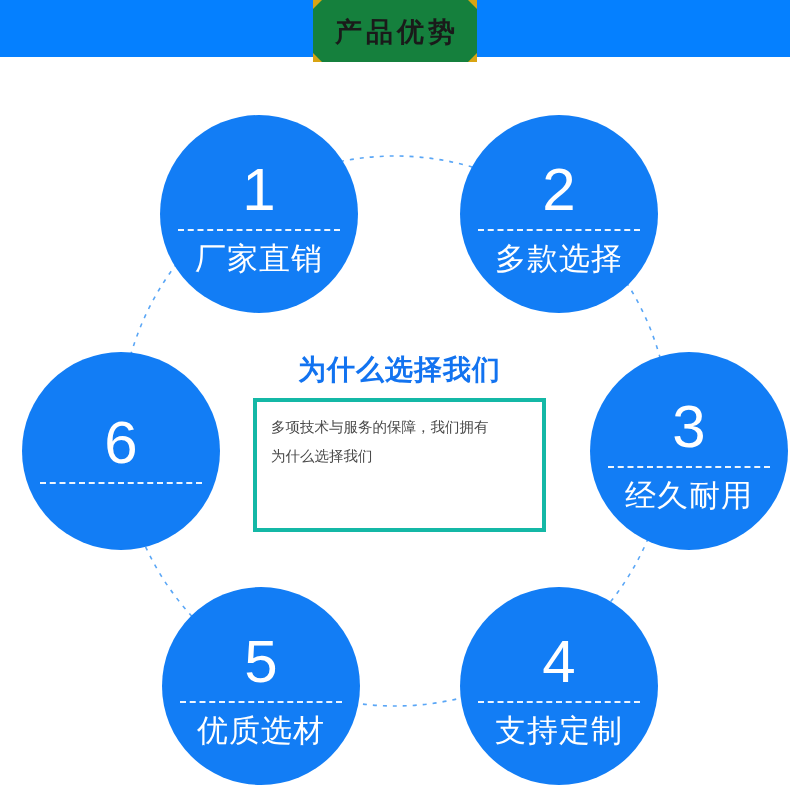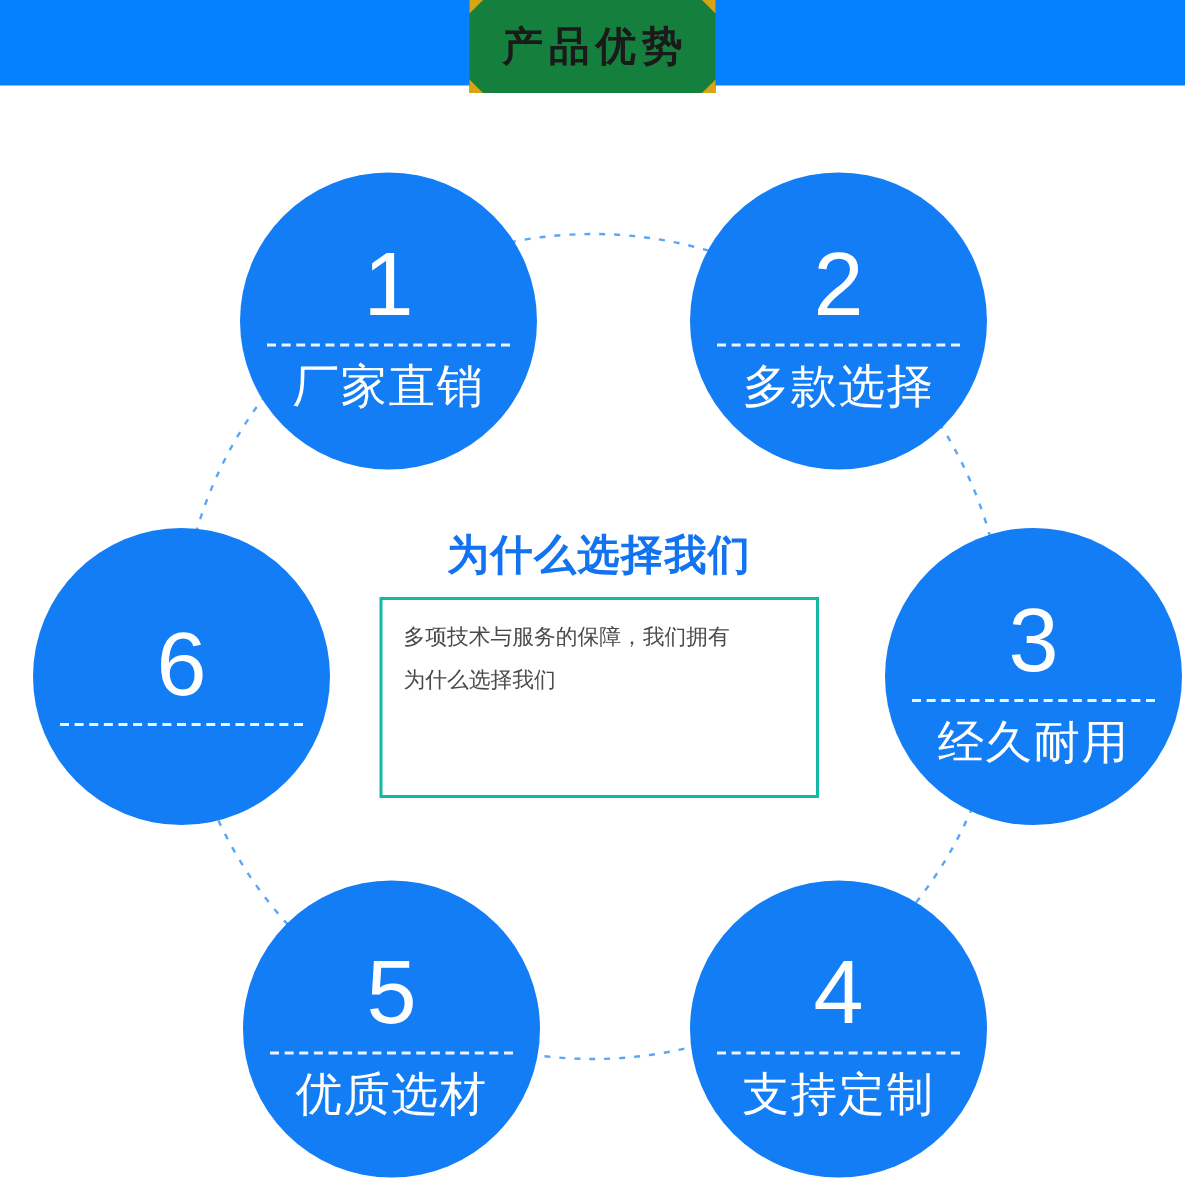--- a/index.html
+++ b/index.html
@@ -153,21 +153,21 @@
     font-weight: bold;
     letter-spacing: 1px;
     line-height: 1;
     margin-bottom: 14px;
     font-family: Liberation Sans, sans-serif;
   }
   .center-box {
     box-sizing: border-box;
     width: 293px;
     height: 134px;
-    border: 2px solid #14b8a6;
+    border: 4px solid #14b8a6;
     background: #ffffff;
     padding: 11px 14px 0 14px;
   }
   .center-line {
     color: #4a4a4a;
     font-size: 14.5px;
     line-height: 2.0;
     white-space: nowrap;
     font-family: "DejaVu Sans", "Liberation Sans", sans-serif;
   }

